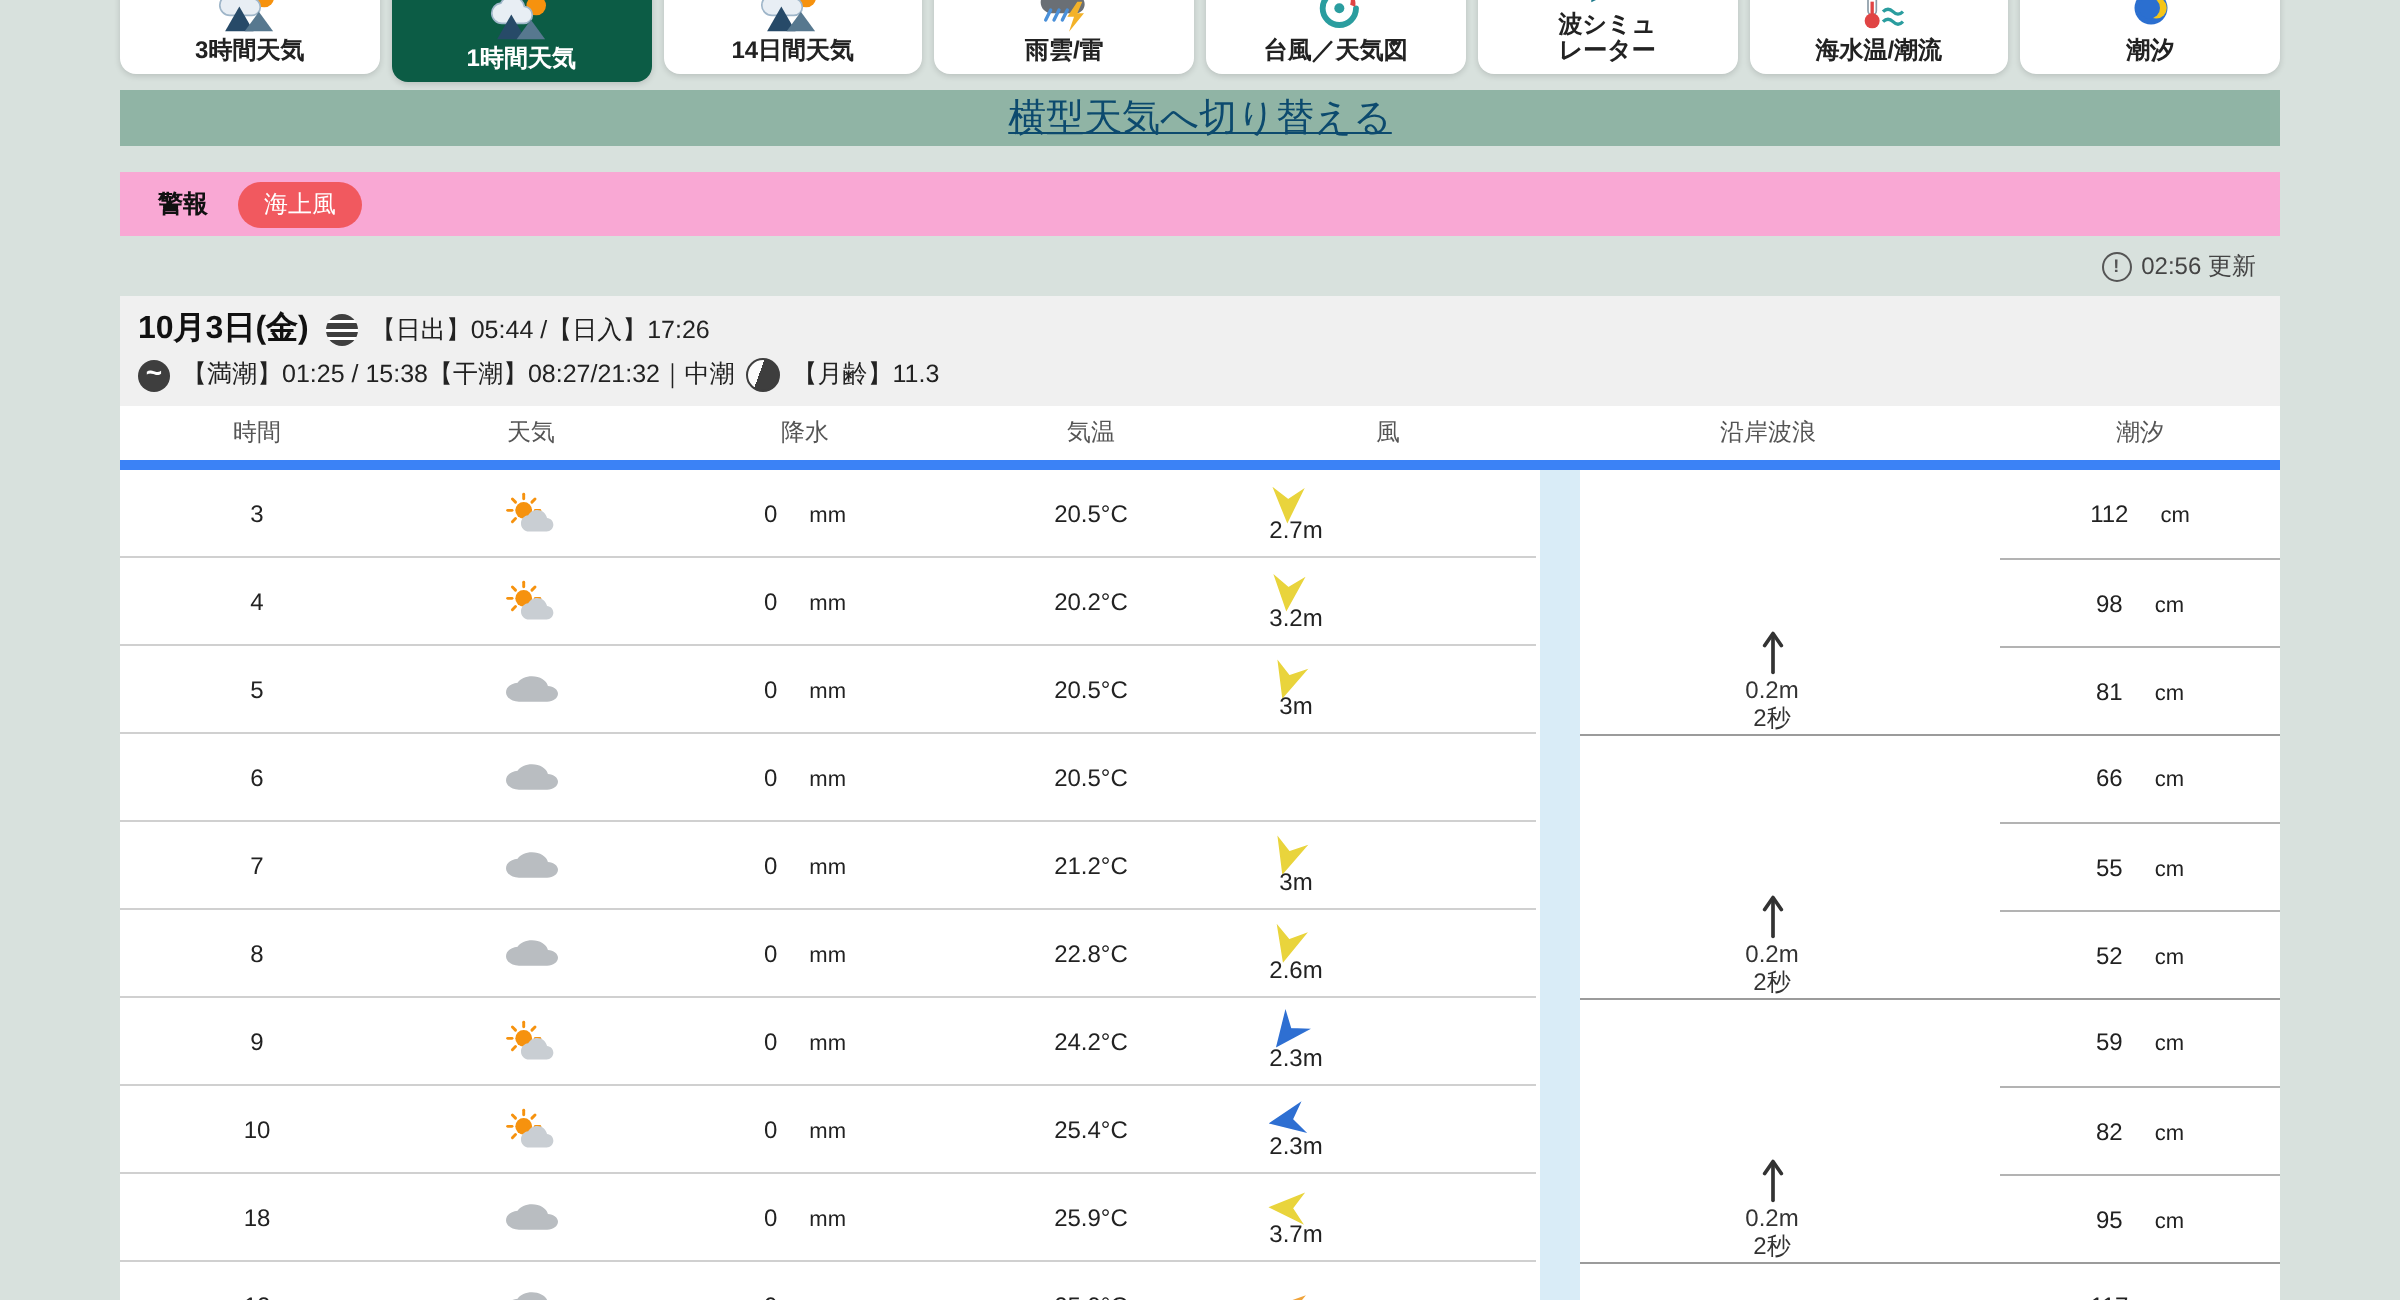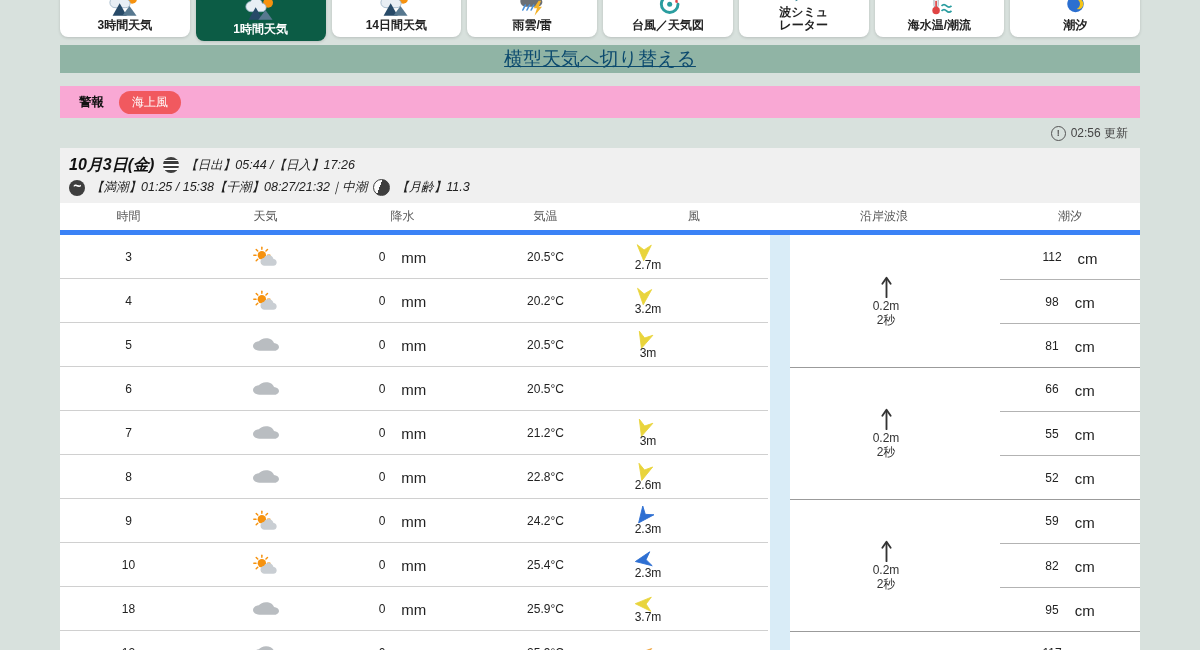--- a/index.html
+++ b/index.html
@@ -36,54 +36,54 @@
   .warn-label{font-size:12.5px;font-weight:bold;color:#111;}
   .warn-badge{margin-left:15px;background:#f1595f;color:#fff;font-size:12px;padding:3px 13px;border-radius:12px;cursor:pointer;}
 
   
   .update-row{height:30px;display:flex;align-items:center;justify-content:flex-end;padding-right:12px;font-size:12px;color:#444;gap:5px;}
   .info-icon{width:13px;height:13px;border:1.5px solid #555;border-radius:50%;display:flex;align-items:center;justify-content:center;font-size:9px;font-weight:bold;color:#555;line-height:1;}
 
   
   .card{background:#fff;}
   .date-band{background:#f0f0f0;height:55px;box-sizing:border-box;padding:9px 0 0 9px;}
-  .db-line{display:flex;align-items:center;gap:6px;font-size:12.5px;color:#222;line-height:1;font-style:italic;}
+  .db-line{display:flex;align-items:center;gap:6px;font-size:12.5px;color:#222;line-height:1;}
   .db-line + .db-line{margin-top:6px;text-align:right;}
   .db-date{font-size:16px;font-weight:bold;color:#111;margin-right:3px;}
   .sunrise-icon{width:16px;height:16px;border-radius:50%;
     background:linear-gradient(#3e3e3e 0 3px,#fff 3px 4.5px,#3e3e3e 4.5px 7.5px,#fff 7.5px 9px,#3e3e3e 9px 11.5px,#fff 11.5px 13px,#3e3e3e 13px 100%);}
   .wavec-icon{width:16px;height:16px;border-radius:50%;background:#3e3e3e;color:#fff;display:flex;align-items:center;justify-content:center;}
   .wavec-icon::after{content:"~";font-size:14px;font-weight:bold;margin-top:-3px;}
   .moon-icon{width:15px;height:15px;border-radius:50%;border:1px solid #3e3e3e;background:linear-gradient(110deg,#fcfcfc 0 40%,#3e3e3e 40%);}
 
   
   .thead{display:flex;height:27px;align-items:center;border-bottom:5px solid #3b82f6;font-size:12px;color:#555;}
   .th{text-align:center;}
   .w1{width:137px}.w2{width:137px}.w3{width:137px}.w4{width:149px}.w5{width:148px}.w6{width:232px}.w7{width:140px}
 
   .tbody{position:relative;height:421px;overflow:hidden;background:#fff;}
   .left-rows{width:708px;}
   .left-row{display:flex;height:44px;align-items:center;border-bottom:1px solid #d0d0d0;box-sizing:border-box;}
   .cell{display:flex;align-items:center;justify-content:center;font-size:12px;color:#222;}
   .c-hour{width:137px}.c-wx{width:137px}.c-pre{width:137px}.c-tmp{width:149px}
   .c-wind{width:148px;justify-content:flex-start;}
   .wx svg{display:block;}
-  .unit{font-size:15px;margin-left:16px;margin-top:2px;}
+  .unit{font-size:11px;margin-left:16px;margin-top:2px;}
   .windbox{width:48px;display:flex;flex-direction:column;align-items:center;text-align:center;}
   .dart{display:block;width:20px;height:20px;}
   .dart svg{display:block;width:20px;height:20px;}
   .wspd{font-size:12px;margin-top:-4px;transform:translateX(4px);color:#222;}
 
   .right-region{position:absolute;left:710px;top:0;width:370px;height:100%;}
   .blue-strip{position:absolute;left:0;top:0;width:20px;height:100%;background:#d9ecf7;}
   .groups{position:absolute;left:20px;top:0;width:350px;}
   .wave-group{box-sizing:border-box;position:relative;}
   .wave-group.gb{border-top:1px solid #9b9b9b;}
   .wave-cell{position:absolute;left:0;top:0;width:210px;height:100%;
-    display:flex;flex-direction:column;align-items:center;justify-content:center;
+    display:flex;flex-direction:column;align-items:center;justify-content:flex-end;
     padding-right:18px;box-sizing:border-box;color:#333;font-size:12px;line-height:1.15;}
   .wave-arrow svg{display:block;margin-bottom:1px;}
   .tide-col{position:absolute;left:230px;top:0;width:140px;}
   .tide-cell{height:44px;display:flex;align-items:center;justify-content:center;font-size:12px;color:#222;box-sizing:border-box;}
   .tide-cell.div{border-top:1px solid #b3b3b3;}
 </style>
 </head>
 <body>
 
 <div class="page">

